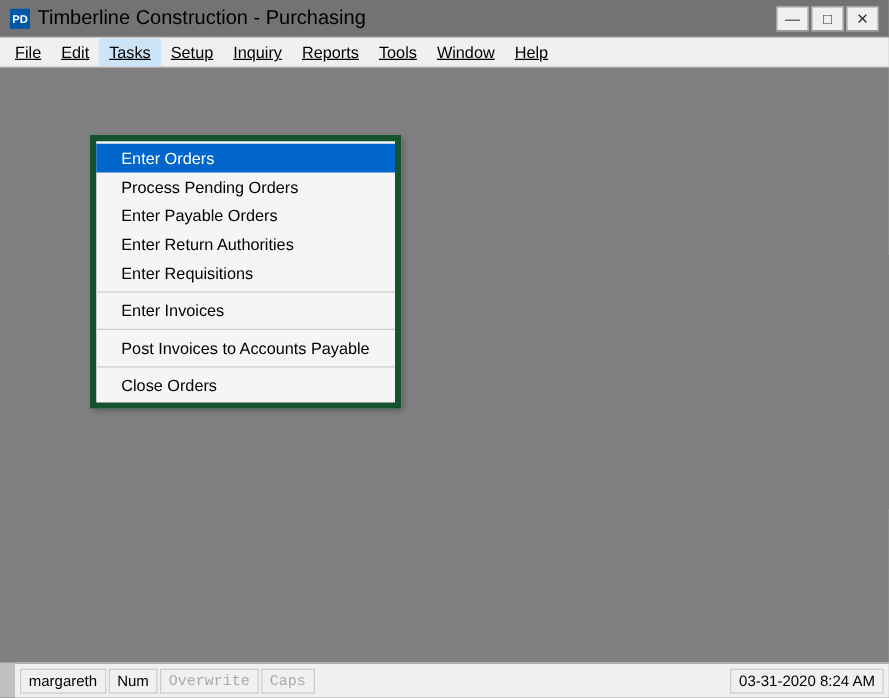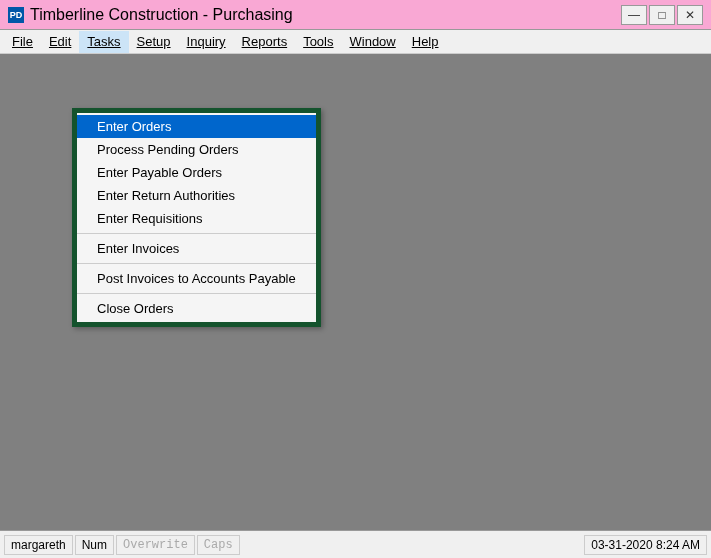--- a/index.html
+++ b/index.html
@@ -8,21 +8,21 @@
       height: 558px;
       background: #c0c0c0;
       font-family: 'Segoe UI', Tahoma, Geneva, Verdana, sans-serif;
       font-size: 13px;
       overflow: hidden;
       position: relative;
     }
 
     
     .title-bar {
-      background: #f9a8d4;
+      background: #737373;
       height: 30px;
       display: flex;
       align-items: center;
       padding: 0 8px;
       border-bottom: 1px solid #999;
       position: relative;
     }
     .title-bar-icon {
       width: 16px;
       height: 16px;
@@ -115,21 +115,21 @@
     .dropdown-separator {
       height: 1px;
       background: #ccc;
       margin: 3px 0;
     }
 
     
     .status-bar {
       position: absolute;
       bottom: 0;
-      left: 0;
+      left: 12px;
       right: 0;
       height: 28px;
       background: #f0f0f0;
       border-top: 1px solid #999;
       display: flex;
       align-items: center;
       padding: 0 4px;
       gap: 2px;
     }
     .status-item {

